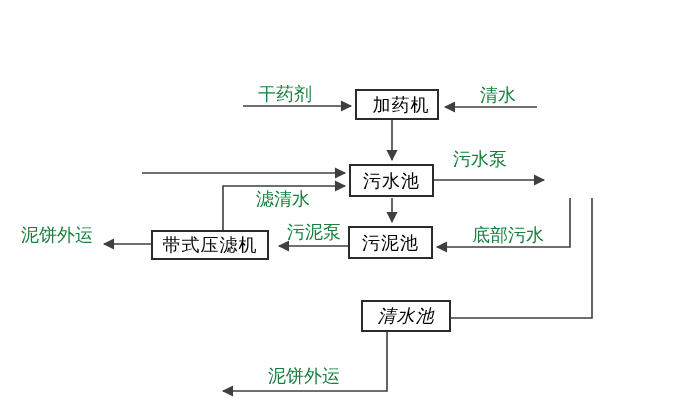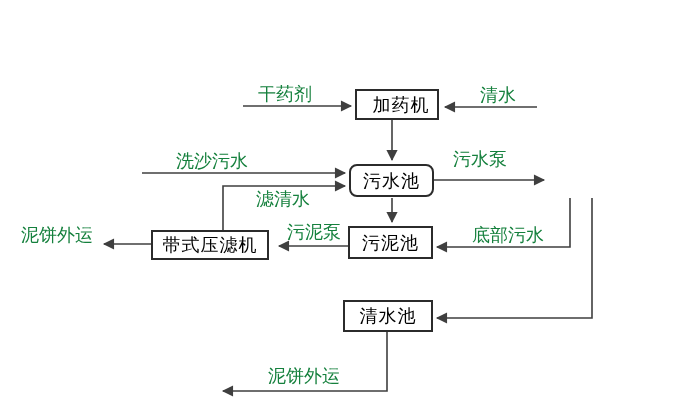--- a/index.html
+++ b/index.html
@@ -42,25 +42,25 @@
   .edge-label {
     position: absolute;
     font-size: 18px;
     line-height: 1;
     text-align: center;
     white-space: nowrap;
     color: #15803d;
     z-index: 2;
   }
   .n-dosing   { left: 355px; top:  89px; width:  84px; height: 31px; padding-left: 8px; }
-  .n-sewage   { left: 349px; top: 164px; width:  85px; height: 33px; border-radius: 8px; }
+  .n-sewage   { left: 349px; top: 164px; width:  85px; height: 33px; }
   .n-tower    { left: 548px; top: 167px; width: 132px; height: 31px; }
   .n-sludge   { left: 348px; top: 226px; width:  85px; height: 33px; }
   .n-press    { left: 151px; top: 230px; width: 118px; height: 30px; }
-  .n-clean    { left: 343px; top: 300px; width:  90px; height: 32px; }
+  .n-clean    { left: 361px; top: 300px; width:  90px; height: 32px; font-style: italic; }
   .l-dry      { left: 245px; top:  85px; width: 80px; }
   .l-cw       { left: 462px; top:  86px; width: 72px; }
   .l-sand     { left: 170px; top: 152px; width: 84px; }
   .l-spump    { left: 444px; top: 150px; width: 72px; }
   .l-filter   { left: 250px; top: 190px; width: 66px; }
   .l-slpump   { left: 281px; top: 223px; width: 66px; }
   .l-bottom   { left: 466px; top: 226px; width: 84px; }
   .l-mudcake  { left:  15px; top: 226px; width: 84px; }
   .l-recycle  { left: 262px; top: 367px; width: 84px; }
 </style>
@@ -101,21 +101,20 @@
   </div>
   <div class="node n-press">
     <span>带式压滤机</span>
   </div>
   <div class="node n-clean">
     <span>清水池</span>
   </div>
 
   <div class="edge-label l-dry">干药剂</div>
   <div class="edge-label l-cw">清水</div>
-  <div class="edge-label l-sand">洗沙污水</div>
   <div class="edge-label l-spump">污水泵</div>
   <div class="edge-label l-filter">滤清水</div>
   <div class="edge-label l-slpump">污泥泵</div>
   <div class="edge-label l-bottom">底部污水</div>
   <div class="edge-label l-mudcake">泥饼外运</div>
   <div class="edge-label l-recycle">泥饼外运</div>
 
 </div>
 
 </body></html>

